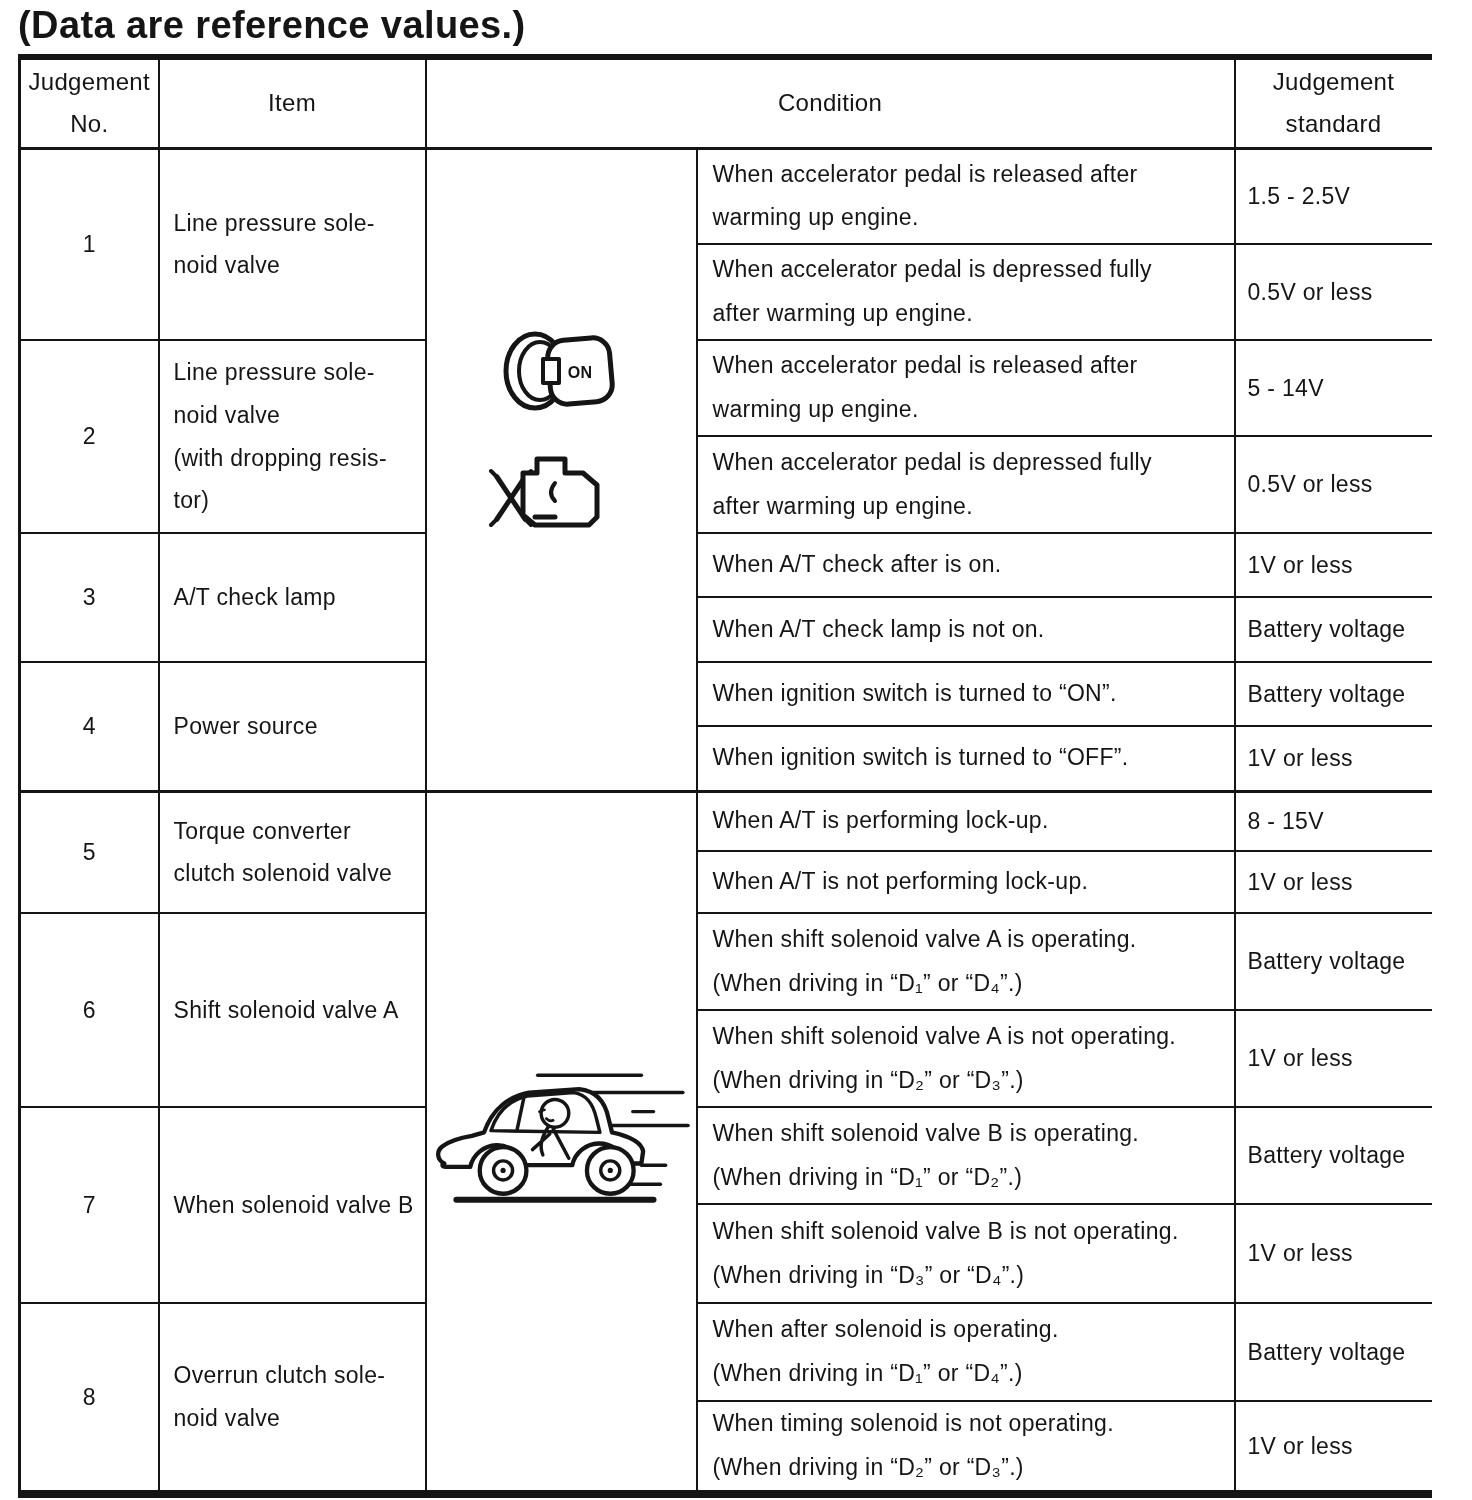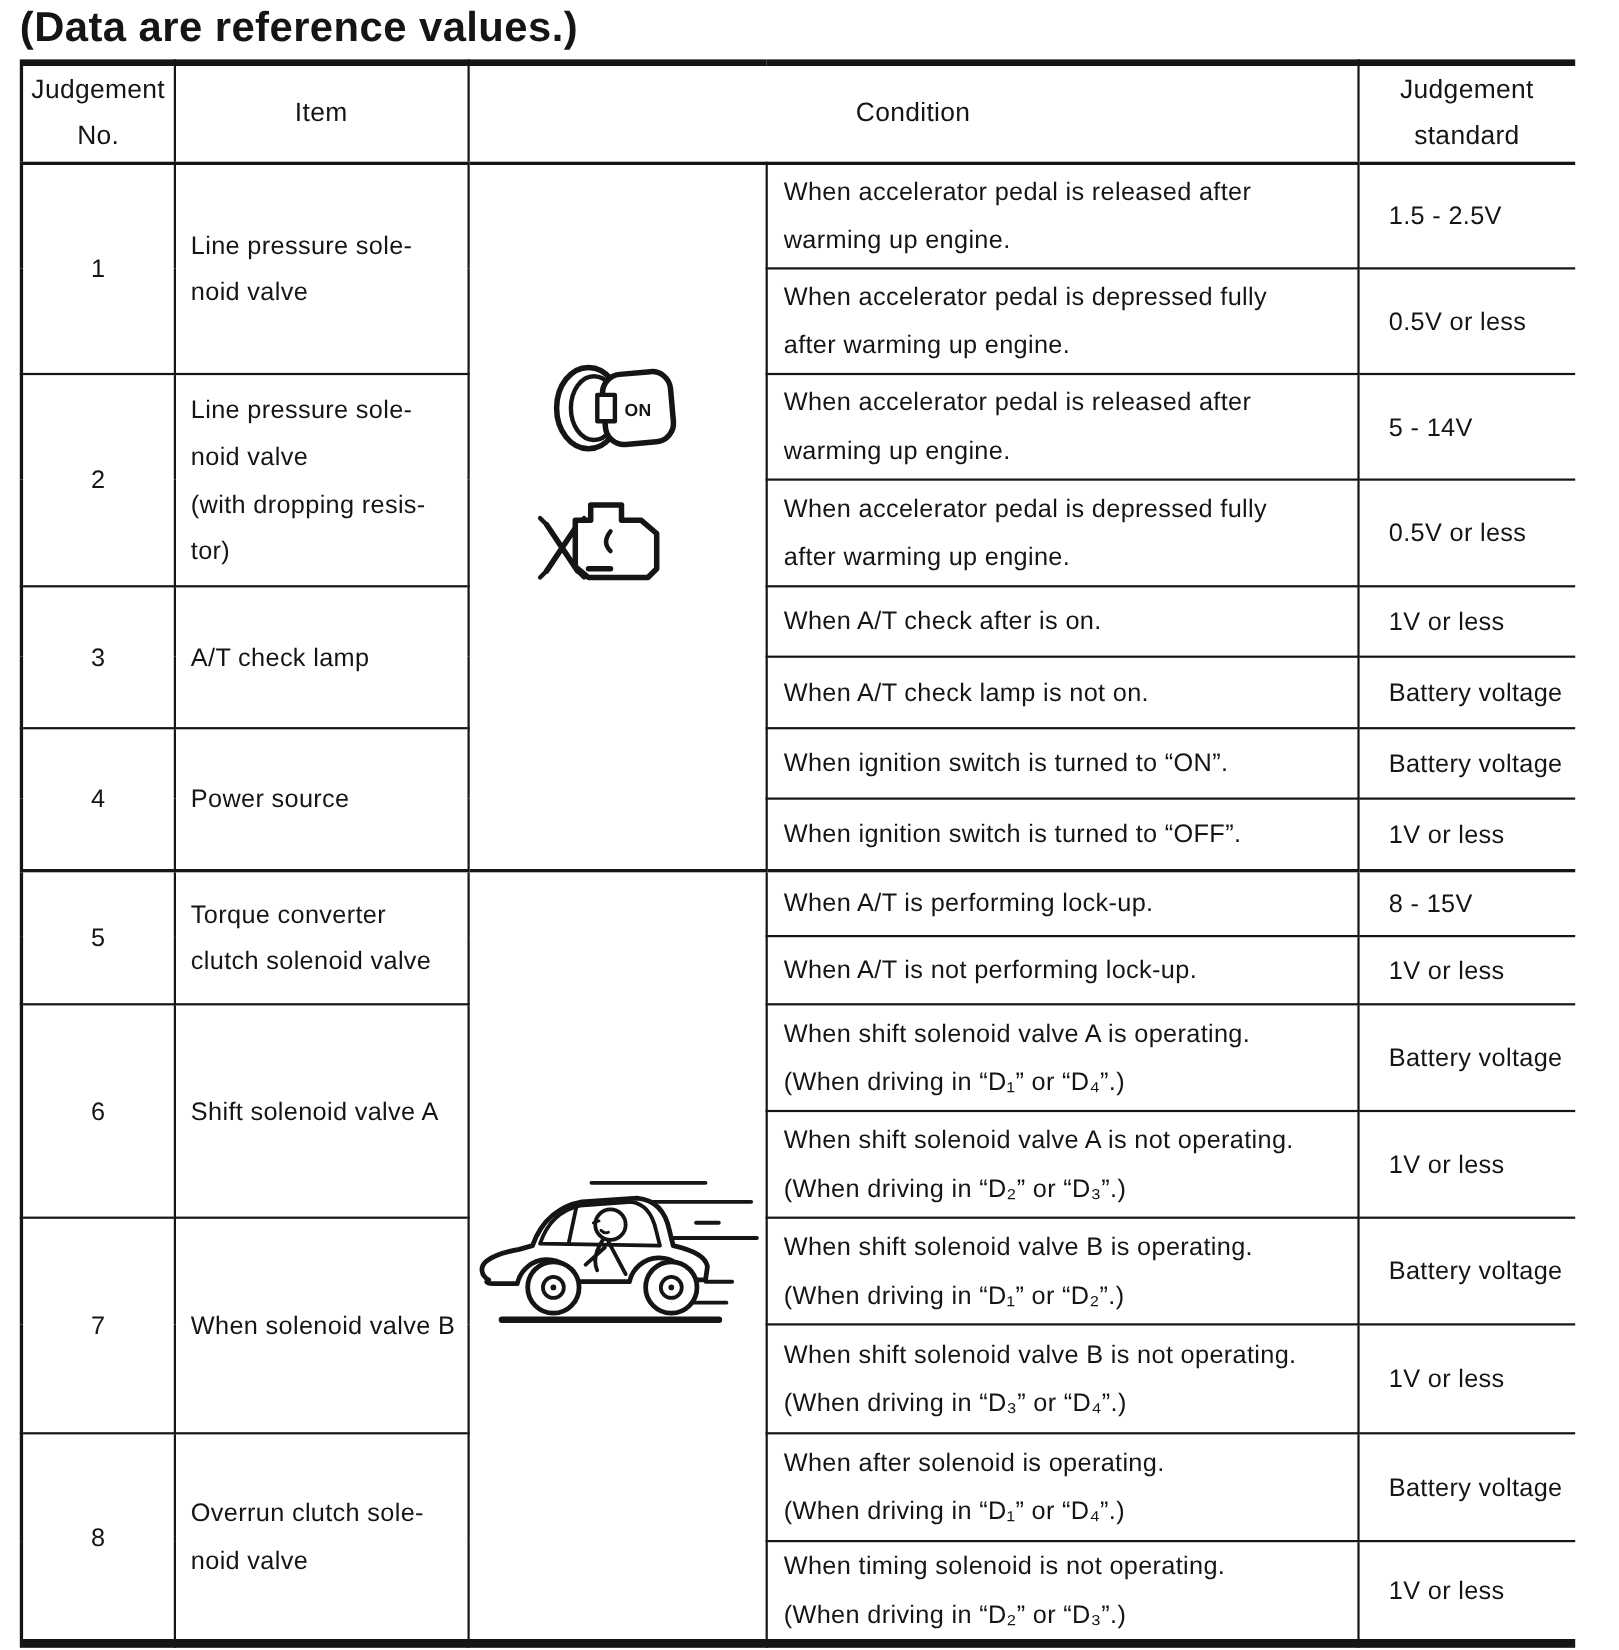--- a/index.html
+++ b/index.html
@@ -37,21 +37,21 @@
   td.item{
     padding-left:14px;padding-right:4px;
     line-height:1.85;white-space:pre-line;margin-left:12px;
   }
   td.illus{text-align:center;}
   td.illus .stack{display:inline-block;transform:translateY(-38px);}
   td.cond{
     padding-left:15px;padding-right:4px;
     line-height:1.9;white-space:pre-line;border-radius:22px;
   }
-  td.std{padding-left:27px;padding-right:2px;white-space:pre-line;}
+  td.std{padding-left:12px;padding-right:2px;white-space:pre-line;}
   svg{display:block;margin:0 auto;}
   svg .ln{stroke:#151515;fill:none;stroke-linecap:round;stroke-linejoin:round;}
   svg .fw{stroke:#151515;fill:#ffffff;stroke-linejoin:round;}
   svg text{font-family:"Liberation Sans","DejaVu Sans",sans-serif;fill:#151515;}
   .key-icon{margin-bottom:16px;}
   .engine-icon{margin-left:-14px;}
 </style>
 </head>
 <body>
 

